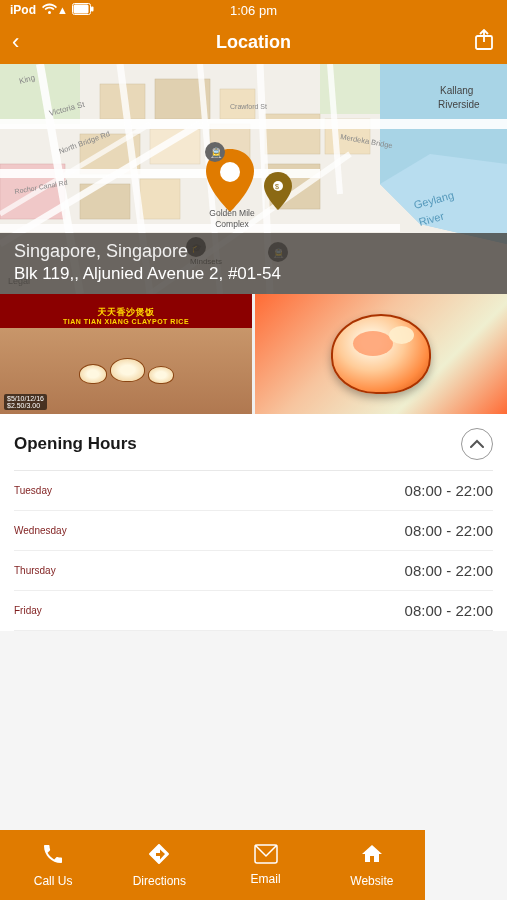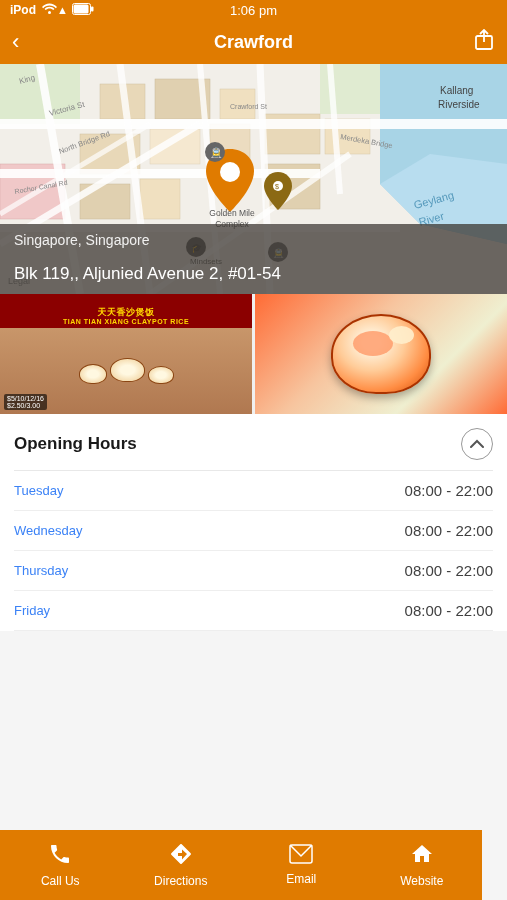--- a/index.html
+++ b/index.html
@@ -82,23 +82,23 @@
     .map-overlay {
       position: absolute;
       bottom: 0;
       left: 0;
       right: 0;
       background: rgba(60, 55, 50, 0.75);
       padding: 8px 14px 10px;
     }
     .map-city {
       color: white;
-      font-size: 14px;
+      font-size: 18px;
       opacity: 0.9;
-      margin-bottom: 16px;
+      margin-bottom: 2px;
     }
     .map-address {
       color: white;
       font-size: 17px;
       font-weight: 500;
     }
 
     
     .photos-row {
       display: flex;
@@ -151,41 +151,41 @@
       font-size: 14px;
     }
     .hours-row {
       display: flex;
       justify-content: space-between;
       align-items: center;
       padding: 11px 0;
       border-bottom: 1px solid #eeeeee;
     }
     .hours-day {
-      font-size: 13px;
-      color: #3b82f6;
+      font-size: 10px;
+      color: #7f1d1d;
       text-align: center;
     }
     .hours-time {
       font-size: 15px;
       color: #404040;
     }
     .hours-row-partial {
       display: flex;
       justify-content: space-between;
       align-items: center;
       padding: 11px 0 6px;
     }
 
     
     .tab-bar {
       position: fixed;
       bottom: 0;
       left: 0;
-      width: 482px;
+      width: 425px;
       height: 70px;
       background: #e07b00;
       display: flex;
       align-items: stretch;
     }
     .tab-item {
       flex: 1;
       display: flex;
       flex-direction: column;
       align-items: center;
@@ -310,21 +310,21 @@
         <rect x="0.5" y="0.5" width="18" height="11" rx="2" stroke="white" stroke-width="1"></rect>
         <rect x="1.5" y="1.5" width="15" height="9" rx="1.5" fill="white"></rect>
         <rect x="19" y="3.5" width="2.5" height="5" rx="1" fill="white"></rect>
       </svg>
     </span>
   </div>
 </div>
 
 <div class="nav-bar">
   <span class="nav-back">‹</span>
-  <span class="nav-title">Crawford</span>
+  <span class="nav-title">Location</span>
   <span class="nav-share">
     <svg width="22" height="22" viewBox="0 0 22 22" fill="none" stroke="white" stroke-width="1.8">
       <rect x="3" y="7" width="16" height="13" rx="1.5"></rect>
       <path d="M11 1 L11 13 M7 5 L11 1 L15 5"></path>
     </svg>
   </span>
 </div>
 
 <div class="map-container">
   <div class="map-bg">

